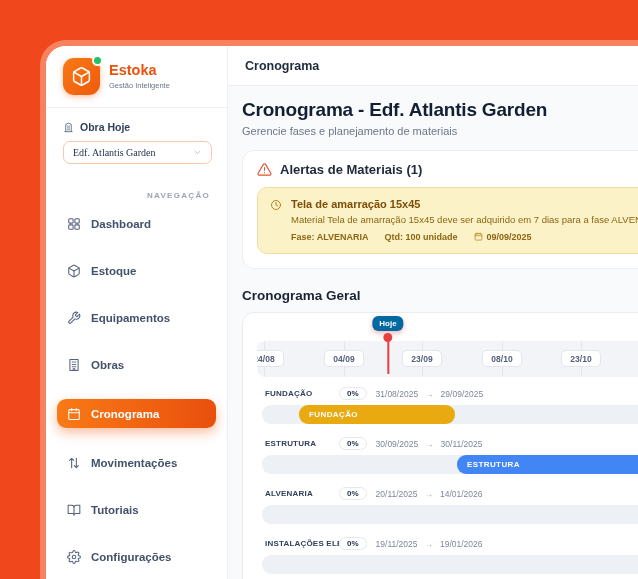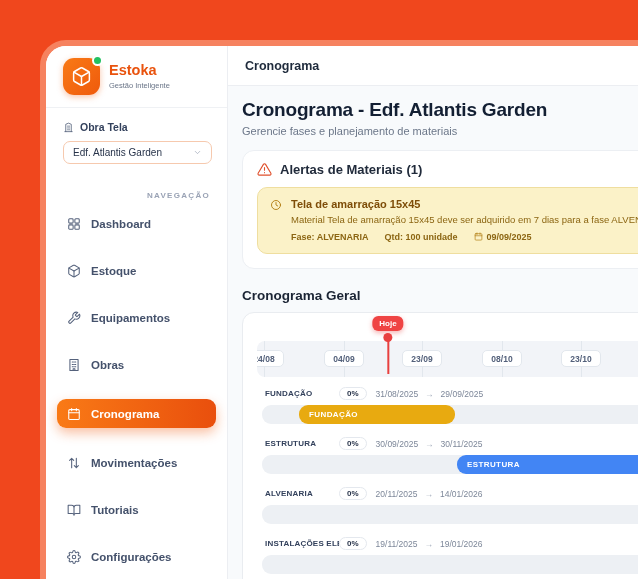--- a/index.html
+++ b/index.html
@@ -22,21 +22,21 @@
     position:relative; display:flex; align-items:center; justify-content:center; box-shadow:0 2px 6px rgba(239,90,12,.35); }
   .logo-tile svg { width:21px; height:21px; fill:none; stroke:#fff; stroke-width:1.7; stroke-linecap:round; stroke-linejoin:round; }
   .logo-dot { position:absolute; top:-3px; right:-3px; width:11px; height:11px; border-radius:50%; background:#23C161; border:2px solid #fff; }
   .brand-name { font-size:14.5px; font-weight:800; color:#E9530E; line-height:1.05; }
   .brand-tag { font-size:7.5px; color:#6A7588; margin-top:2px; }
   .sb-divider { height:1px; background:#EFF1F4; }
   .obra { padding:13px 15px 0 17px; }
   .obra-label { display:flex; align-items:center; gap:6px; font-size:10.5px; font-weight:700; color:#33415C; }
   .obra-label .ic { width:11px; height:11px; color:#55627C; }
   .obra-select { margin-top:8px; height:23px; border:1px solid #F6C9AE; border-radius:7px; background:#fff;
-    display:flex; align-items:center; justify-content:space-between; padding:0 9px; font-size:10px; color:#27334A; cursor:pointer; }
+    display:flex; align-items:center; justify-content:space-between; padding:0 9px; font-size:10px; color:#27334A; cursor:pointer;font-family:Liberation Serif, serif; }
   .obra-select .ic { width:9px; height:9px; color:#9AA3B5; }
   .nav-header { padding:27px 17px 9px; font-size:8px; font-weight:700; letter-spacing:1.3px; color:#9AA3B5;text-align:right; }
   .nav { padding:0 11px; display:flex; flex-direction:column; gap:18px; }
   .nav-item { display:flex; align-items:center; gap:10px; height:29px; padding:0 10px; border-radius:9px;
     font-size:11.5px; font-weight:600; color:#44516B; cursor:pointer; }
   .nav-item .ni { width:14px; height:14px; color:#55627C; flex:none; }
   .nav-item.active { background:linear-gradient(90deg,#F97A16,#E94F0D); color:#fff; box-shadow:0 5px 12px rgba(239,90,12,.38); margin:2px 0; }
   .nav-item.active .ni { color:#fff; }
   .ni svg, .ic svg { width:100%; height:100%; display:block; fill:none; stroke:currentColor; stroke-width:1.8; stroke-linecap:round; stroke-linejoin:round; }
   
@@ -59,21 +59,21 @@
   .meta-date { display:flex; align-items:flex-start; gap:4px; }
   .meta-date .ic { width:9px; height:9px; margin-top:0; }
   
   .section-title { margin-top:19px; font-size:13.5px; font-weight:800; color:#1B2434; }
   .tl-card { margin-top:9px; background:#fff; border:1px solid #E9ECF0; border-radius:12px; height:300px; position:relative; padding:6px 0 0 14px; overflow:hidden; }
   .axis { position:relative; height:36px; background:#F2F4F8; border-radius:8px; margin-top:22px; overflow:hidden; }
   .tick { position:absolute; top:0; bottom:0; width:1px; background:#E2E7ED; }
   .date-pill { position:absolute; top:9px; height:17px; width:40px; background:#fff; border:1px solid #E2E7ED; border-radius:5px;
     display:flex; align-items:center; justify-content:center; font-size:8.5px; font-weight:600; color:#53607A; }
   .hoje { position:absolute; left:145px; top:3px; transform:translateX(-50%); z-index:3; display:flex; flex-direction:column; align-items:center; }
-  .hoje-pill { background:#ef4444; color:#fff; font-size:8px; font-weight:800; padding:3px 7px; border-radius:6px; box-shadow:0 2px 5px rgba(232,64,63,.4); }
+  .hoje-pill { background:#0369a1; color:#fff; font-size:8px; font-weight:800; padding:3px 7px; border-radius:6px; box-shadow:0 2px 5px rgba(232,64,63,.4); }
   .hoje-dot { width:9px; height:9px; border-radius:50%; background:#E8403F; margin-top:2px; }
   .hoje-line { width:2px; height:33px; background:#E8403F; margin-top:-1px; }
   .rows { margin:10px 0 0 5px; }
   .row { margin-bottom:13px; }
   .row-head { display:flex; align-items:center; height:13px; margin:0 0 5px 3px; }
   .row-name { width:74px; font-size:8px; font-weight:800; color:#33415C; letter-spacing:.2px; white-space:nowrap; overflow:hidden; }
   .pct { background:#fff; border:1px solid #E4E8EE; border-radius:999px; font-size:8px; font-weight:800; color:#27334A; padding:1px 7px; margin-right:9px; }
   .dates { font-size:8.5px; color:#7D8799; display:flex; gap:7px; }
   .dates .arrow { color:#A3ACBC; }
   .track { height:19px; background:#EDF0F4; border-radius:9px; position:relative; margin-right:16px; }
@@ -102,21 +102,21 @@
     </div>
     <div class="sb-divider"></div>
 
     <div class="obra">
       <div class="obra-label">
         <span class="ic">
           <svg viewBox="0 0 24 24">
               <path d="M4 21h16M6 21V5l6-2.5L18 5v16M10 9h1.2M13 9h1.2M10 13h1.2M13 13h1.2M10 17h1.2M13 17h1.2"></path>
             </svg>
         </span>
-        <span>Obra Tela</span>
+        <span>Obra Hoje</span>
       </div>
       <div class="obra-select">
         <span>Edf. Atlantis Garden</span>
         <span class="ic">
           <svg viewBox="0 0 24 24">
               <path d="m6 9 6 6 6-6"></path>
             </svg>
         </span>
       </div>
     </div>

